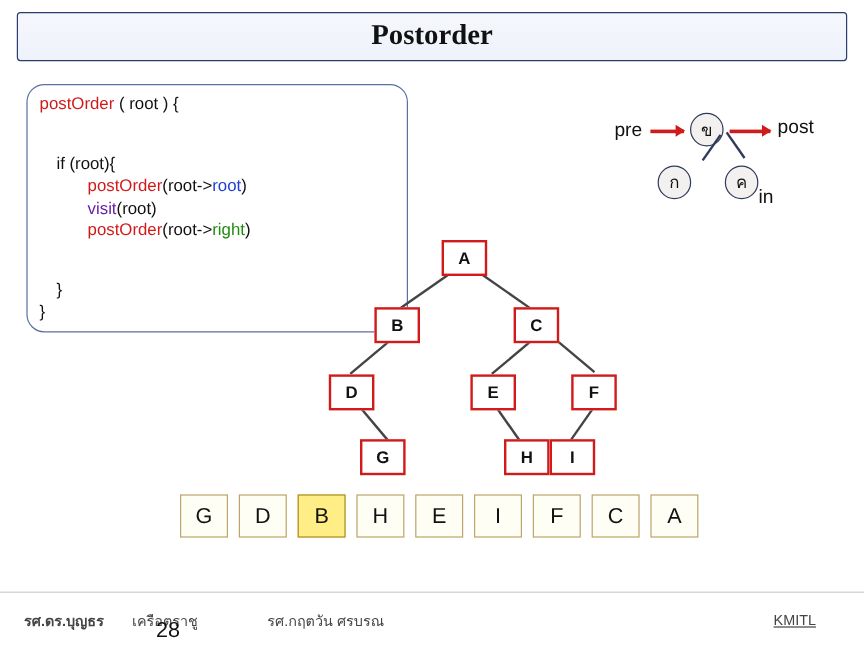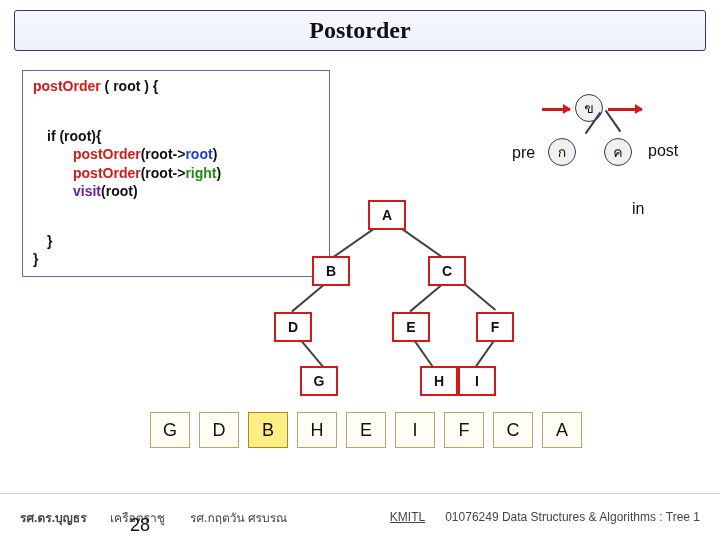--- a/index.html
+++ b/index.html
@@ -23,25 +23,24 @@
     font-family: Georgia, "Times New Roman", serif;
     font-size: 24px;
     font-weight: 600;
   }
   .code-box {
     position: absolute;
     left: 22px;
     top: 70px;
     width: 280px;
     border: 1px solid #5b6fa0;
-    border-radius: 0;
-    padding: 6px 16px 8px 10px;
+    border-radius: 15px;
+    padding: 6px 26px 8px 10px;
     font-size: 14px;
     line-height: 1.3;
-    font-weight: bold;
   }
   .kw-red { color: #d11a1a; }
   .kw-blue { color: #1e40d6; }
   .kw-green { color: #1f8a10; }
   .kw-purp { color: #6a1da8; }
   .ind1 { padding-left: 14px; margin-top: 32px; }
   .ind2 { padding-left: 40px; }
 
   
   .legend {
@@ -58,21 +57,20 @@
     border: 1px solid #303a5a;
     background: #f2f1ef;
     display: flex;
     align-items: center;
     justify-content: center;
     font-size: 14px;
   }
   .lg-label {
     position: absolute;
     font-size: 16px;
-    margin-top: 44px;
   }
   .lg-line { position:absolute; background:#303a5a; height:2px; }
   .lg-arrow { position:absolute; height:3px; background:#d11a1a; }
   .lg-arrow::after{
     content:""; position:absolute; right:-1px; top:-4px;
     border-left:8px solid #d11a1a; border-top:5px solid transparent; border-bottom:5px solid transparent;
   }
 
   
   .tree {
@@ -126,21 +124,21 @@
     height: 46px;
     display:flex;
     align-items: center;
     font-size: 12px;
     color:#444;
     border-top: 1px solid #ccc;
     padding: 0 20px;
   }
   .footer .auth1 { width: 90px; font-weight: bold; }
   .footer .auth2 { width: 80px; }
-  .footer .auth3 { width: 130px; text-align:left; }
+  .footer .auth3 { width: 130px; text-align:right; }
   .footer .spacer { flex:1; }
   .footer .pg {
     position:absolute; left:130px; bottom:4px;
     font-size:18px; color:#111;
   }
 </style>
 </head>
 <body>
 
 <div class="title-bar">Postorder</div>
@@ -148,24 +146,24 @@
 <div class="code-box">
   <div>
     <span class="kw-red">postOrder</span>
     <span>( root ) {</span>
   </div>
   <div class="ind1">if (root){</div>
   <div class="ind2">
     <span class="kw-red">postOrder</span><span>(root-&gt;</span><span class="kw-blue">root</span><span>)</span>
   </div>
   <div class="ind2">
+    <span class="kw-purp">visit</span><span>(root)</span>
+  </div>
+  <div class="ind2">
     <span class="kw-red">postOrder</span><span>(root-&gt;</span><span class="kw-green">right</span><span>)</span>
-  </div>
-  <div class="ind2">
-    <span class="kw-purp">visit</span><span>(root)</span>
   </div>
   <div class="ind1">}</div>
   <div>}</div>
 </div>
 
 <div class="legend">
   <div class="lg-label" style="left:-8px; top:10px;">pre</div>
   <div class="lg-arrow" style="left:22px; top:18px; width:28px;"></div>
   <div class="lg-node" style="left:55px; top:4px;">ข</div>
   <div class="lg-arrow" style="left:88px; top:18px; width:34px;"></div>
@@ -212,15 +210,14 @@
   <div class="cell">C</div>
   <div class="cell">A</div>
 </div>
 
 <div class="footer">
   <div class="auth1">รศ.ดร.บุญธร</div>
   <div class="auth2">เครือตราชู</div>
   <div class="auth3">รศ.กฤตวัน   ศรบรณ</div>
   <div class="spacer"></div>
   <div style="margin-right:20px;text-decoration:underline;">KMITL</div>
-  <div>01076249 Data Structures &amp; Algorithms : Tree 1</div>
   <div class="pg">28</div>
 </div>
 
 </body></html>

